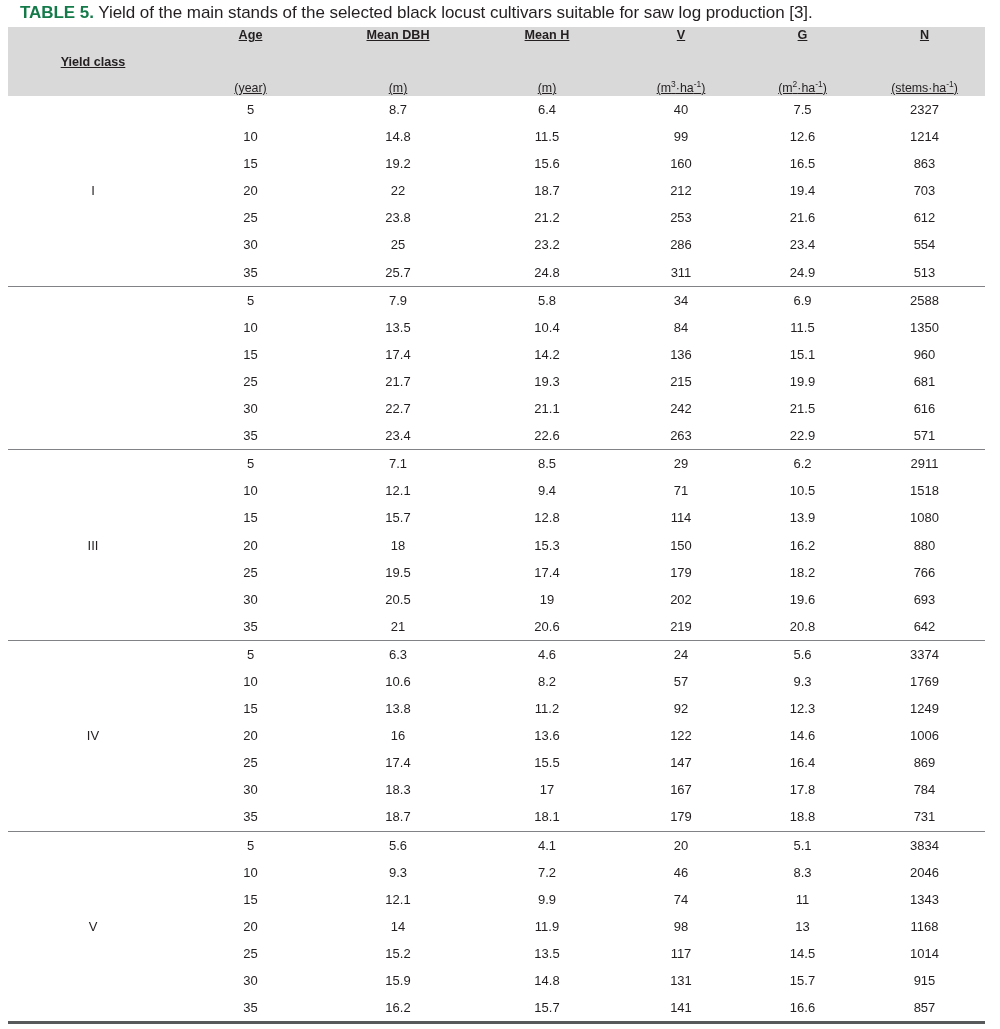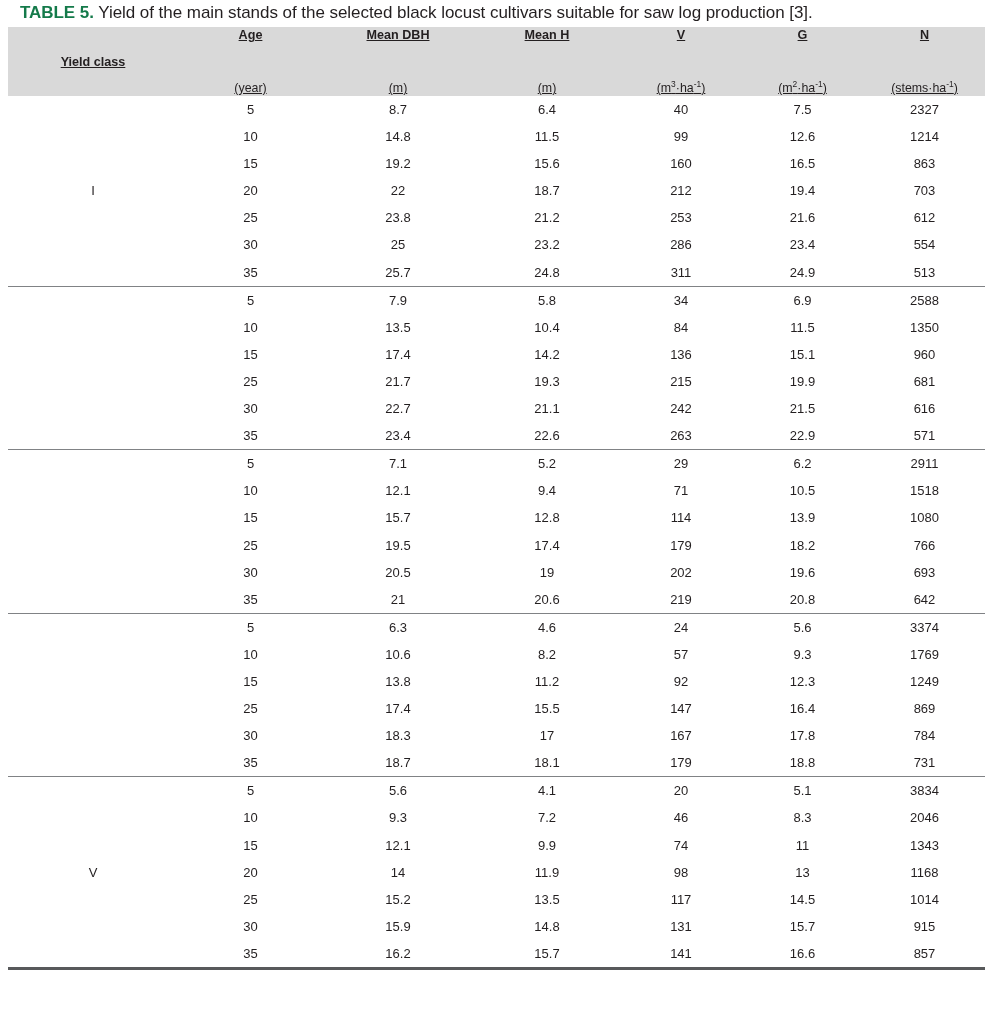--- a/index.html
+++ b/index.html
@@ -278,21 +278,21 @@
             <td>23.4</td>
             <td>22.6</td>
             <td>263</td>
             <td>22.9</td>
             <td>571</td>
           </tr>
           <tr>
             <td class="yclass"></td>
             <td>5</td>
             <td>7.1</td>
-            <td>5.2</td>
+            <td>8.5</td>
             <td>29</td>
             <td>6.2</td>
             <td>2911</td>
           </tr>
           <tr>
             <td class="yclass"></td>
             <td>10</td>
             <td>12.1</td>
             <td>9.4</td>
             <td>71</td>
@@ -302,20 +302,29 @@
           <tr>
             <td class="yclass"></td>
             <td>15</td>
             <td>15.7</td>
             <td>12.8</td>
             <td>114</td>
             <td>13.9</td>
             <td>1080</td>
           </tr>
           <tr>
+            <td class="yclass">III</td>
+            <td>20</td>
+            <td>18</td>
+            <td>15.3</td>
+            <td>150</td>
+            <td>16.2</td>
+            <td>880</td>
+          </tr>
+          <tr>
             <td class="yclass"></td>
             <td>25</td>
             <td>19.5</td>
             <td>17.4</td>
             <td>179</td>
             <td>18.2</td>
             <td>766</td>
           </tr>
           <tr>
             <td class="yclass"></td>
@@ -354,20 +363,29 @@
             <td>1769</td>
           </tr>
           <tr>
             <td class="yclass"></td>
             <td>15</td>
             <td>13.8</td>
             <td>11.2</td>
             <td>92</td>
             <td>12.3</td>
             <td>1249</td>
+          </tr>
+          <tr>
+            <td class="yclass">IV</td>
+            <td>20</td>
+            <td>16</td>
+            <td>13.6</td>
+            <td>122</td>
+            <td>14.6</td>
+            <td>1006</td>
           </tr>
           <tr>
             <td class="yclass"></td>
             <td>25</td>
             <td>17.4</td>
             <td>15.5</td>
             <td>147</td>
             <td>16.4</td>
             <td>869</td>
           </tr>

